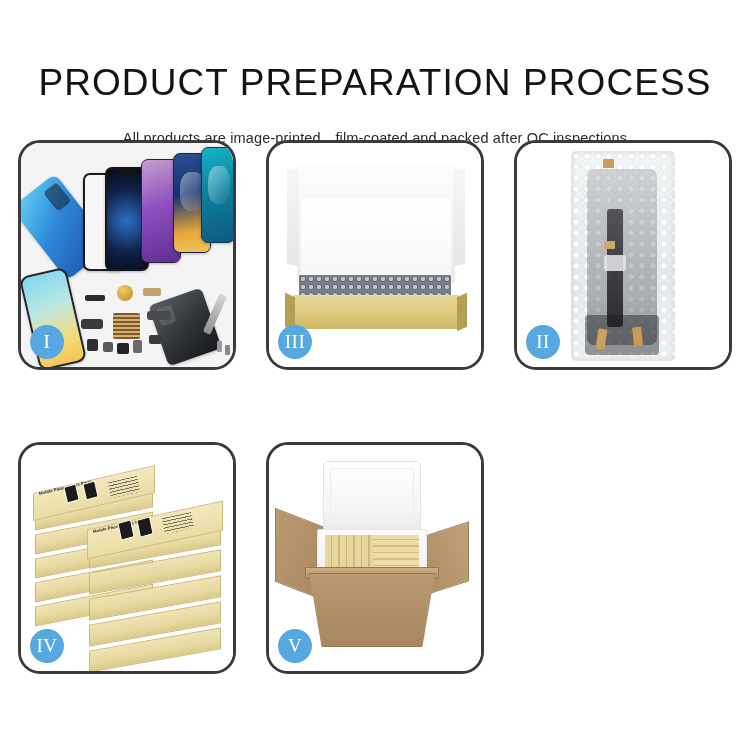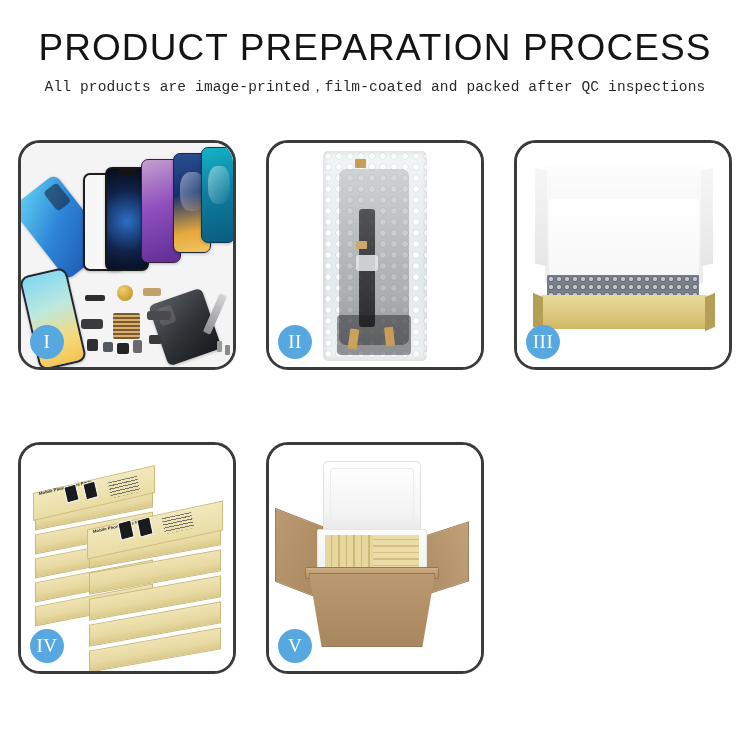--- a/index.html
+++ b/index.html
@@ -7,35 +7,34 @@
     width: 750px; height: 750px;
     background: #ffffff;
     font-family: "Liberation Sans", sans-serif;
     overflow: hidden;
   }
   .page { position: relative; width: 750px; height: 750px; background: #ffffff; }
 
   
   .header { position: absolute; top: 0; left: 0; width: 750px; text-align: center; }
   .title {
-    margin-top: 27px;
+    margin-top: 62px;
     font-size: 37px;
     letter-spacing: 1.1px;
     font-weight: 400;
     color: #141414;
     font-family: "Liberation Sans", sans-serif;
     white-space: nowrap;
   }
   .subtitle {
-    margin-top: 8px;
+    margin-top: 25px;
     font-size: 14.5px;
     color: #2a2a2a;
     letter-spacing: 0.15px;
     white-space: nowrap;
-    font-family: Liberation Mono, monospace;
   }
 
   
   .grid {
     position: absolute;
     top: 140px; left: 18px;
     width: 714px;
     display: grid;
     grid-template-columns: repeat(3, 218px);
     grid-template-rows: 230px 232px;
@@ -421,46 +420,46 @@
         <div class="part pt-sm3"></div>
         <div class="part pt-sm4"></div>
         <div class="part pt-sm5"></div>
         <div class="part pt-tool"></div>
         <div class="part pt-screw1"></div>
         <div class="part pt-screw2"></div>
       </div>
       <div class="badge">I</div>
     </div>
 
+    <div class="panel p3">
+      <div class="panel-stage">
+        <div class="b3-lid"></div>
+        <div class="b3-foam"></div>
+        <div class="b3-bubble"></div>
+        <div class="b3-base"></div>
+      </div>
+      <div class="badge">III</div>
+    </div>
+
     <div class="panel p2">
       <div class="panel-stage">
         <div class="bubble-bag">
           <div class="bb-inner"></div>
           <div class="bb-bot"></div>
           <div class="bb-flex"></div>
           <div class="bb-conn"></div>
           <div class="bb-tape1"></div>
           <div class="bb-tape2"></div>
           <div class="bb-tape3"></div>
           <div class="bb-tape4"></div>
         </div>
       </div>
       <div class="badge">II</div>
     </div>
 
-    <div class="panel p3">
-      <div class="panel-stage">
-        <div class="b3-lid"></div>
-        <div class="b3-foam"></div>
-        <div class="b3-bubble"></div>
-        <div class="b3-base"></div>
-      </div>
-      <div class="badge">III</div>
-    </div>
-
     <div class="panel p4">
       <div class="panel-stage">
         <div class="stack">
           <div class="sb sb-l5"></div>
           <div class="sb sb-l4"></div>
           <div class="sb sb-l3"></div>
           <div class="sb sb-l2"></div>
           <div class="sb sb-l1"></div>
           <div class="sb-top sb-topA"></div>
           <div class="sb sb-r5"></div>

